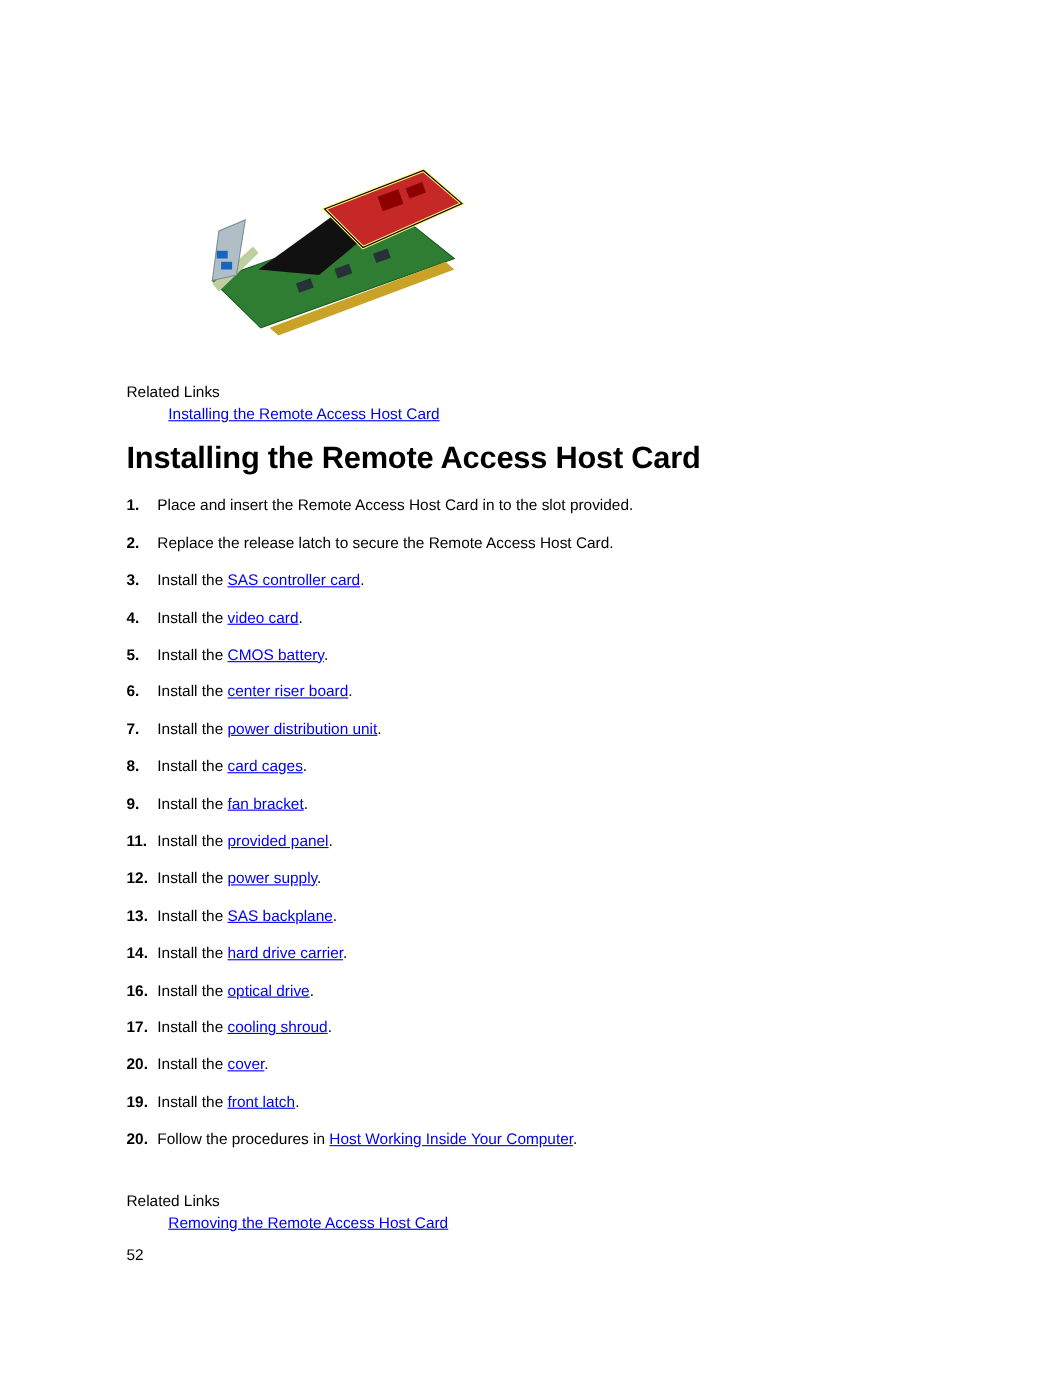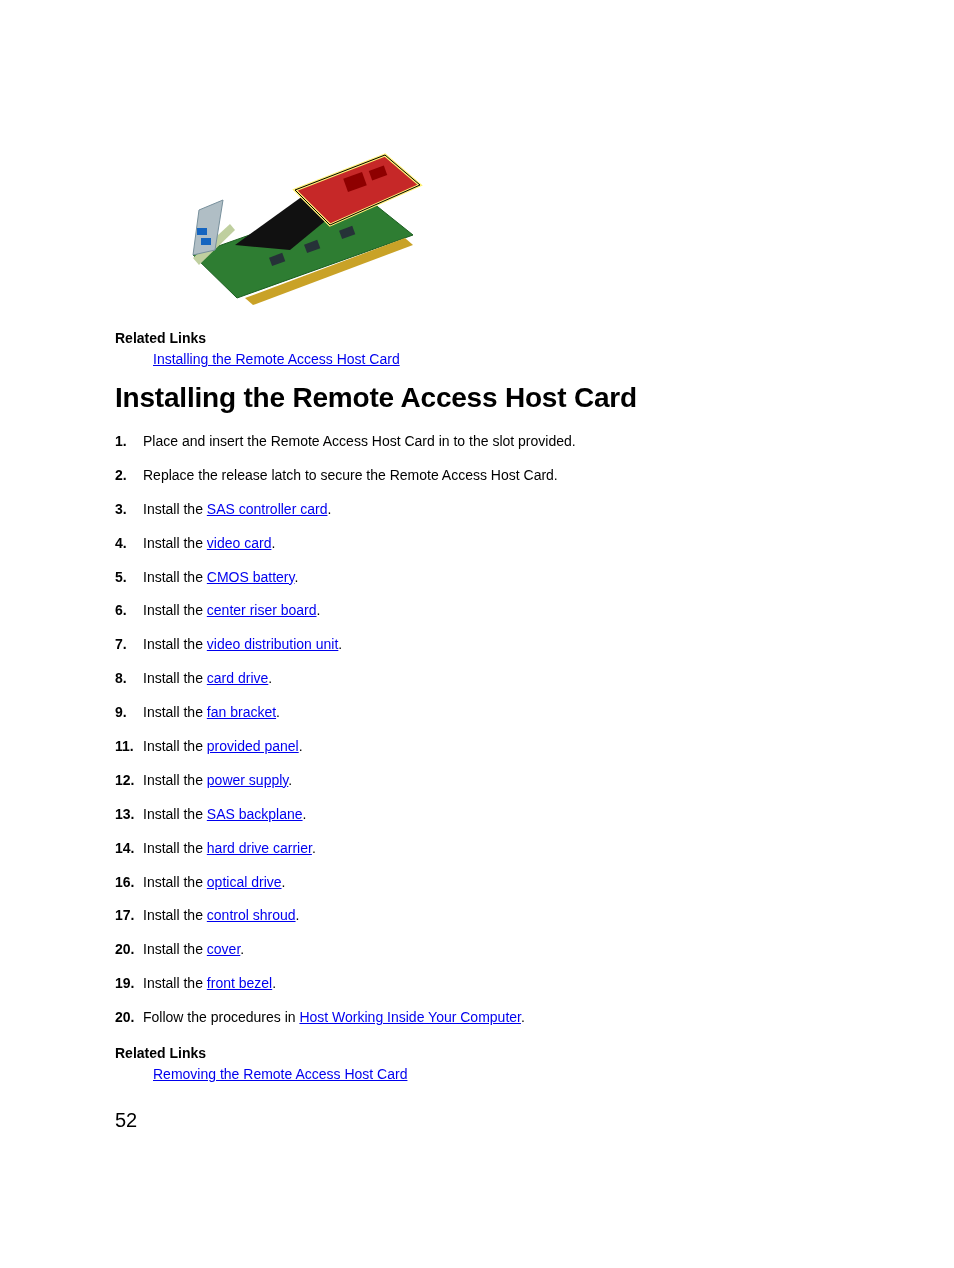--- a/index.html
+++ b/index.html
@@ -13,23 +13,24 @@
       padding: 110px 110px 0 115px;
     }
     .figure {
       margin: 0 0 20px 60px;
       width: 260px;
       height: 200px;
       position: relative;
     }
     .figure svg { display: block; }
     .related-links-label {
-      font-weight: bold;
+      font-weight: normal;
       font-size: 14px;
       margin-bottom: 4px;
+      margin-top: 38px;
     }
     .related-link-row {
       margin-left: 38px;
       margin-bottom: 14px;
     }
     .link {
       color: #0000ee;
       text-decoration: underline;
       font-size: 14px;
       cursor: pointer;
@@ -53,22 +54,22 @@
     .step-num {
       font-weight: bold;
       width: 28px;
       flex-shrink: 0;
       text-align: left;
     }
     .step-text { flex: 1; }
     .page-num {
       position: absolute;
       left: 115px;
-      bottom: 136px;
-      font-size: 20px;
+      bottom: 120px;
+      font-size: 14px;
     }
   </style>
 </head>
 <body>
 
 <div class="figure">
   <svg width="260" height="200" viewBox="0 0 260 200">
 
     <polygon points="18,145 188,85 238,125 62,188" fill="#2e7d32" stroke="#1b5e20" stroke-width="1"></polygon>
 
@@ -124,25 +125,25 @@
     <div class="step">
       <span class="step-num">5.</span>
       <span class="step-text"><span>Install the </span><a class="link">CMOS battery</a><span>.</span></span>
     </div>
     <div class="step">
       <span class="step-num">6.</span>
       <span class="step-text"><span>Install the </span><a class="link">center riser board</a><span>.</span></span>
     </div>
     <div class="step">
       <span class="step-num">7.</span>
-      <span class="step-text"><span>Install the </span><a class="link">video distribution unit</a><span>.</span></span>
+      <span class="step-text"><span>Install the </span><a class="link">power distribution unit</a><span>.</span></span>
     </div>
     <div class="step">
       <span class="step-num">8.</span>
-      <span class="step-text"><span>Install the </span><a class="link">card drive</a><span>.</span></span>
+      <span class="step-text"><span>Install the </span><a class="link">card cages</a><span>.</span></span>
     </div>
     <div class="step">
       <span class="step-num">9.</span>
       <span class="step-text"><span>Install the </span><a class="link">fan bracket</a><span>.</span></span>
     </div>
     <div class="step">
       <span class="step-num">11.</span>
       <span class="step-text"><span>Install the </span><a class="link">provided panel</a><span>.</span></span>
     </div>
     <div class="step">
@@ -156,29 +157,29 @@
     <div class="step">
       <span class="step-num">14.</span>
       <span class="step-text"><span>Install the </span><a class="link">hard drive carrier</a><span>.</span></span>
     </div>
     <div class="step">
       <span class="step-num">16.</span>
       <span class="step-text"><span>Install the </span><a class="link">optical drive</a><span>.</span></span>
     </div>
     <div class="step">
       <span class="step-num">17.</span>
-      <span class="step-text"><span>Install the </span><a class="link">control shroud</a><span>.</span></span>
+      <span class="step-text"><span>Install the </span><a class="link">cooling shroud</a><span>.</span></span>
     </div>
     <div class="step">
       <span class="step-num">20.</span>
       <span class="step-text"><span>Install the </span><a class="link">cover</a><span>.</span></span>
     </div>
     <div class="step">
       <span class="step-num">19.</span>
-      <span class="step-text"><span>Install the </span><a class="link">front bezel</a><span>.</span></span>
+      <span class="step-text"><span>Install the </span><a class="link">front latch</a><span>.</span></span>
     </div>
     <div class="step">
       <span class="step-num">20.</span>
       <span class="step-text"><span>Follow the procedures in </span><a class="link">Host Working Inside Your Computer</a><span>.</span></span>
     </div>
   </div>
 
 <div>
   <div class="related-links-label">Related Links</div>
   <div class="related-link-row">

